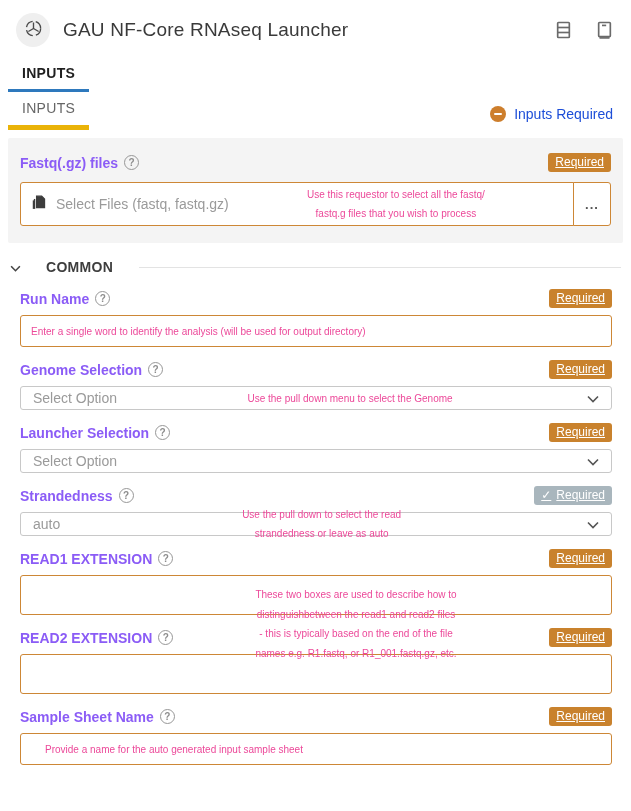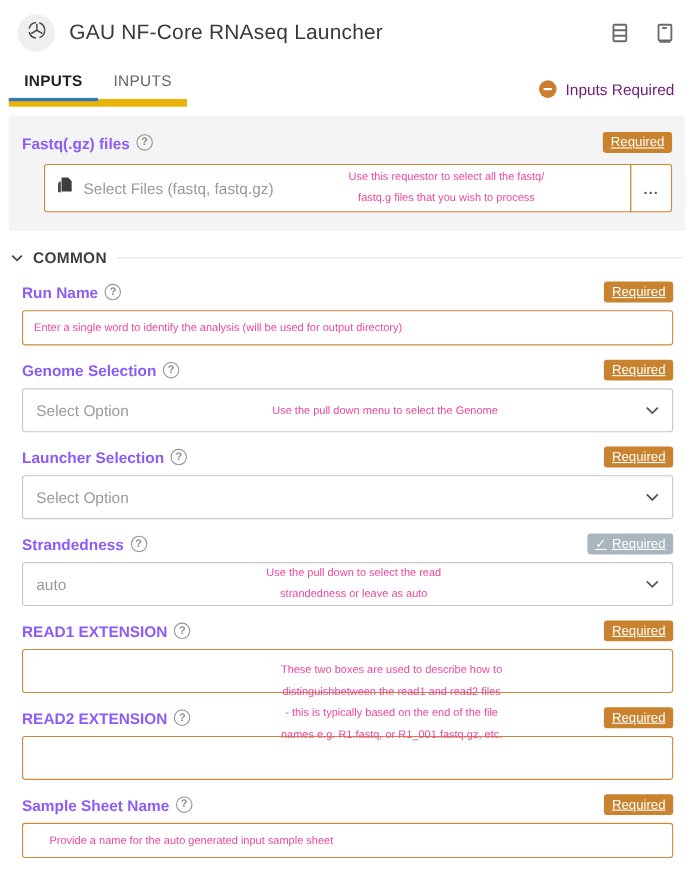--- a/index.html
+++ b/index.html
@@ -16,29 +16,29 @@
     width:34px; height:34px; border-radius:50%;
     background:#efefef; display:flex; align-items:center; justify-content:center;
     flex:0 0 auto;
   }
   .app-title { margin-left:13px; font-size:19px; color:#3a3a3a; letter-spacing:.2px; }
   .header-actions { margin-left:auto; display:flex; align-items:center; gap:24px; }
   .icon-btn { background:none; border:none; padding:0; cursor:pointer; display:flex; }
 
   
   .tabs-row { display:flex; align-items:flex-end; padding-right:18px; margin-top:4px; }
-  .tabs { display:flex; border-bottom:7px solid #eab308; margin-left:8px; }
+  .tabs { display:flex; border-bottom:5px solid #eab308; margin-left:8px;flex-direction:column; }
   .tab {
     padding:10px 14px 8px; font-size:14px; color:#666; letter-spacing:.3px;
     border-bottom:3px solid transparent; margin-bottom:-2px; cursor:pointer;
   }
   .tab.active { color:#1f1f1f; font-weight:bold; border-bottom-color:#2e79bd; }
   .inputs-required {
     margin-left:auto; display:flex; align-items:center; gap:8px;
-    font-size:14px; color:#701a75; padding-bottom:8px;
+    font-size:14px; color:#1d4ed8; padding-bottom:8px;
   }
   .minus-circle {
     width:16px; height:16px; border-radius:50%; background:#cd7e2c;
     display:flex; align-items:center; justify-content:center;
   }
   .minus-bar { width:8px; height:2px; background:#fff; border-radius:1px; }
 
   
   .label-row { display:flex; align-items:center; }
   .field-label { font-size:14px; font-weight:bold; color:#8b5cf6; }
@@ -48,50 +48,50 @@
     display:inline-flex; align-items:center; justify-content:center; cursor:pointer; flex:0 0 auto;
   }
   .req {
     margin-left:auto; background:#c9822d; color:#fff; font-size:12px;
     padding:2px 7px 3px; border-radius:3px; white-space:nowrap;text-decoration:underline;
   }
   .req.muted { background:#a9b6bd; display:inline-flex; align-items:center; gap:5px; }
 
   
   .gray-panel { margin:8px 8px 0; background:#f4f4f4; border-radius:2px; padding:15px 12px 17px; }
-  .file-group { display:flex; margin-top:10px;margin-left:20px; }
+  .file-group { display:flex; margin-top:10px; }
   .file-box {
     flex:1; background:#fff; border:1px solid #cd8736; border-radius:3px 0 0 3px;
     height:44px; display:flex; align-items:center; padding:0 10px; cursor:pointer; min-width:0;
   }
   .file-more {
     width:38px; background:#fff; border:1px solid #cd8736; margin-left:-1px;
     border-radius:0 3px 3px 0; display:flex; align-items:center; justify-content:center;
     color:#555; font-weight:bold; letter-spacing:1px; font-size:13px; cursor:pointer;
   }
   .ph { color:#9a9a9a; font-size:14px; margin-left:8px; white-space:nowrap; }
 
   
   .red { color:#ec4899; font-weight:normal; font-size:10px; line-height:19px; }
   .red.center { flex:1; text-align:center; min-width:0; }
 
   
-  .common { display:flex; align-items:center; margin:15px 10px 0; cursor:pointer; }
+  .common { display:flex; align-items:center; margin:15px 10px 0; cursor:pointer;gap:16px; }
   .common-label { font-size:14px; font-weight:bold; color:#3d3d3d; margin-left:9px; letter-spacing:.3px; }
   .common-line { flex:1; height:1px; background:#e3e3e3; margin-left:10px; }
 
   
   .main { padding:0 19px 0 20px; }
   .fgroup { margin-top:13px; }
   .input-box {
     margin-top:7px; height:32px; border:1px solid #cd8736; border-radius:3px; background:#fff;
     display:flex; align-items:center; padding:0 10px; cursor:text;
   }
   .select-box {
-    margin-top:7px; height:40px; border:1px solid #c8c8c8; border-radius:3px; background:#fff;
+    margin-top:7px; height:24px; border:1px solid #c8c8c8; border-radius:3px; background:#fff;
     display:flex; align-items:center; padding:0 12px; cursor:pointer;
   }
   .select-box .ph { margin-left:0; }
   .chev { margin-left:auto; flex:0 0 auto; }
   .select-box .red.center + .chev, .sel-chev { margin-left:4px; }
 
   .reads { position:relative; }
   .reads-overlay {
     position:absolute; left:115px; right:35px; top:36px;
     text-align:center; pointer-events:none;

